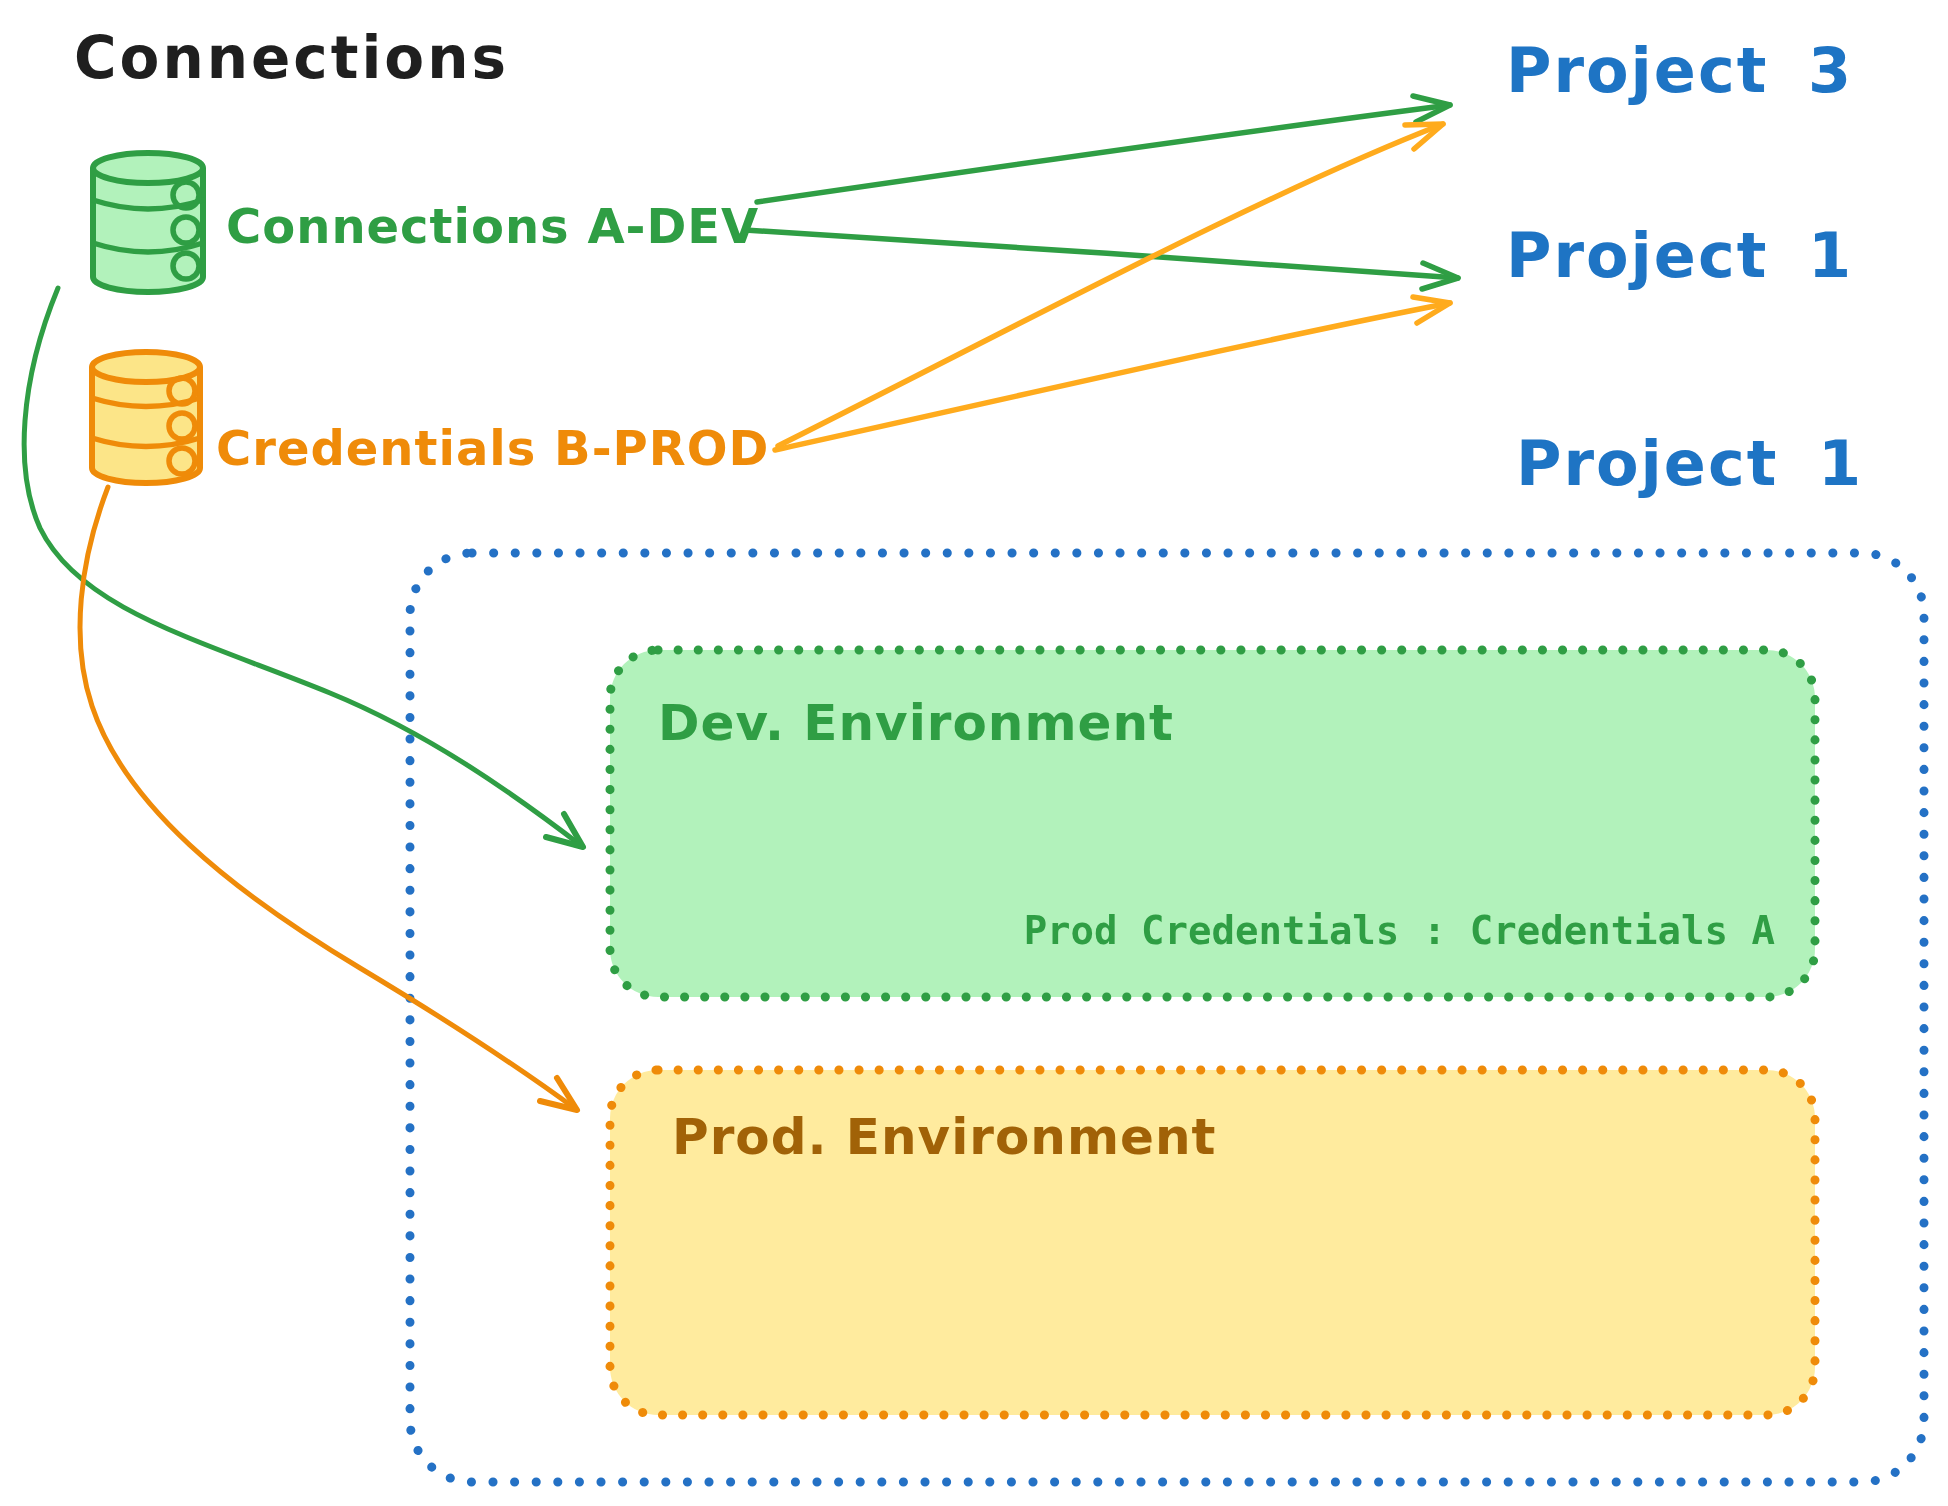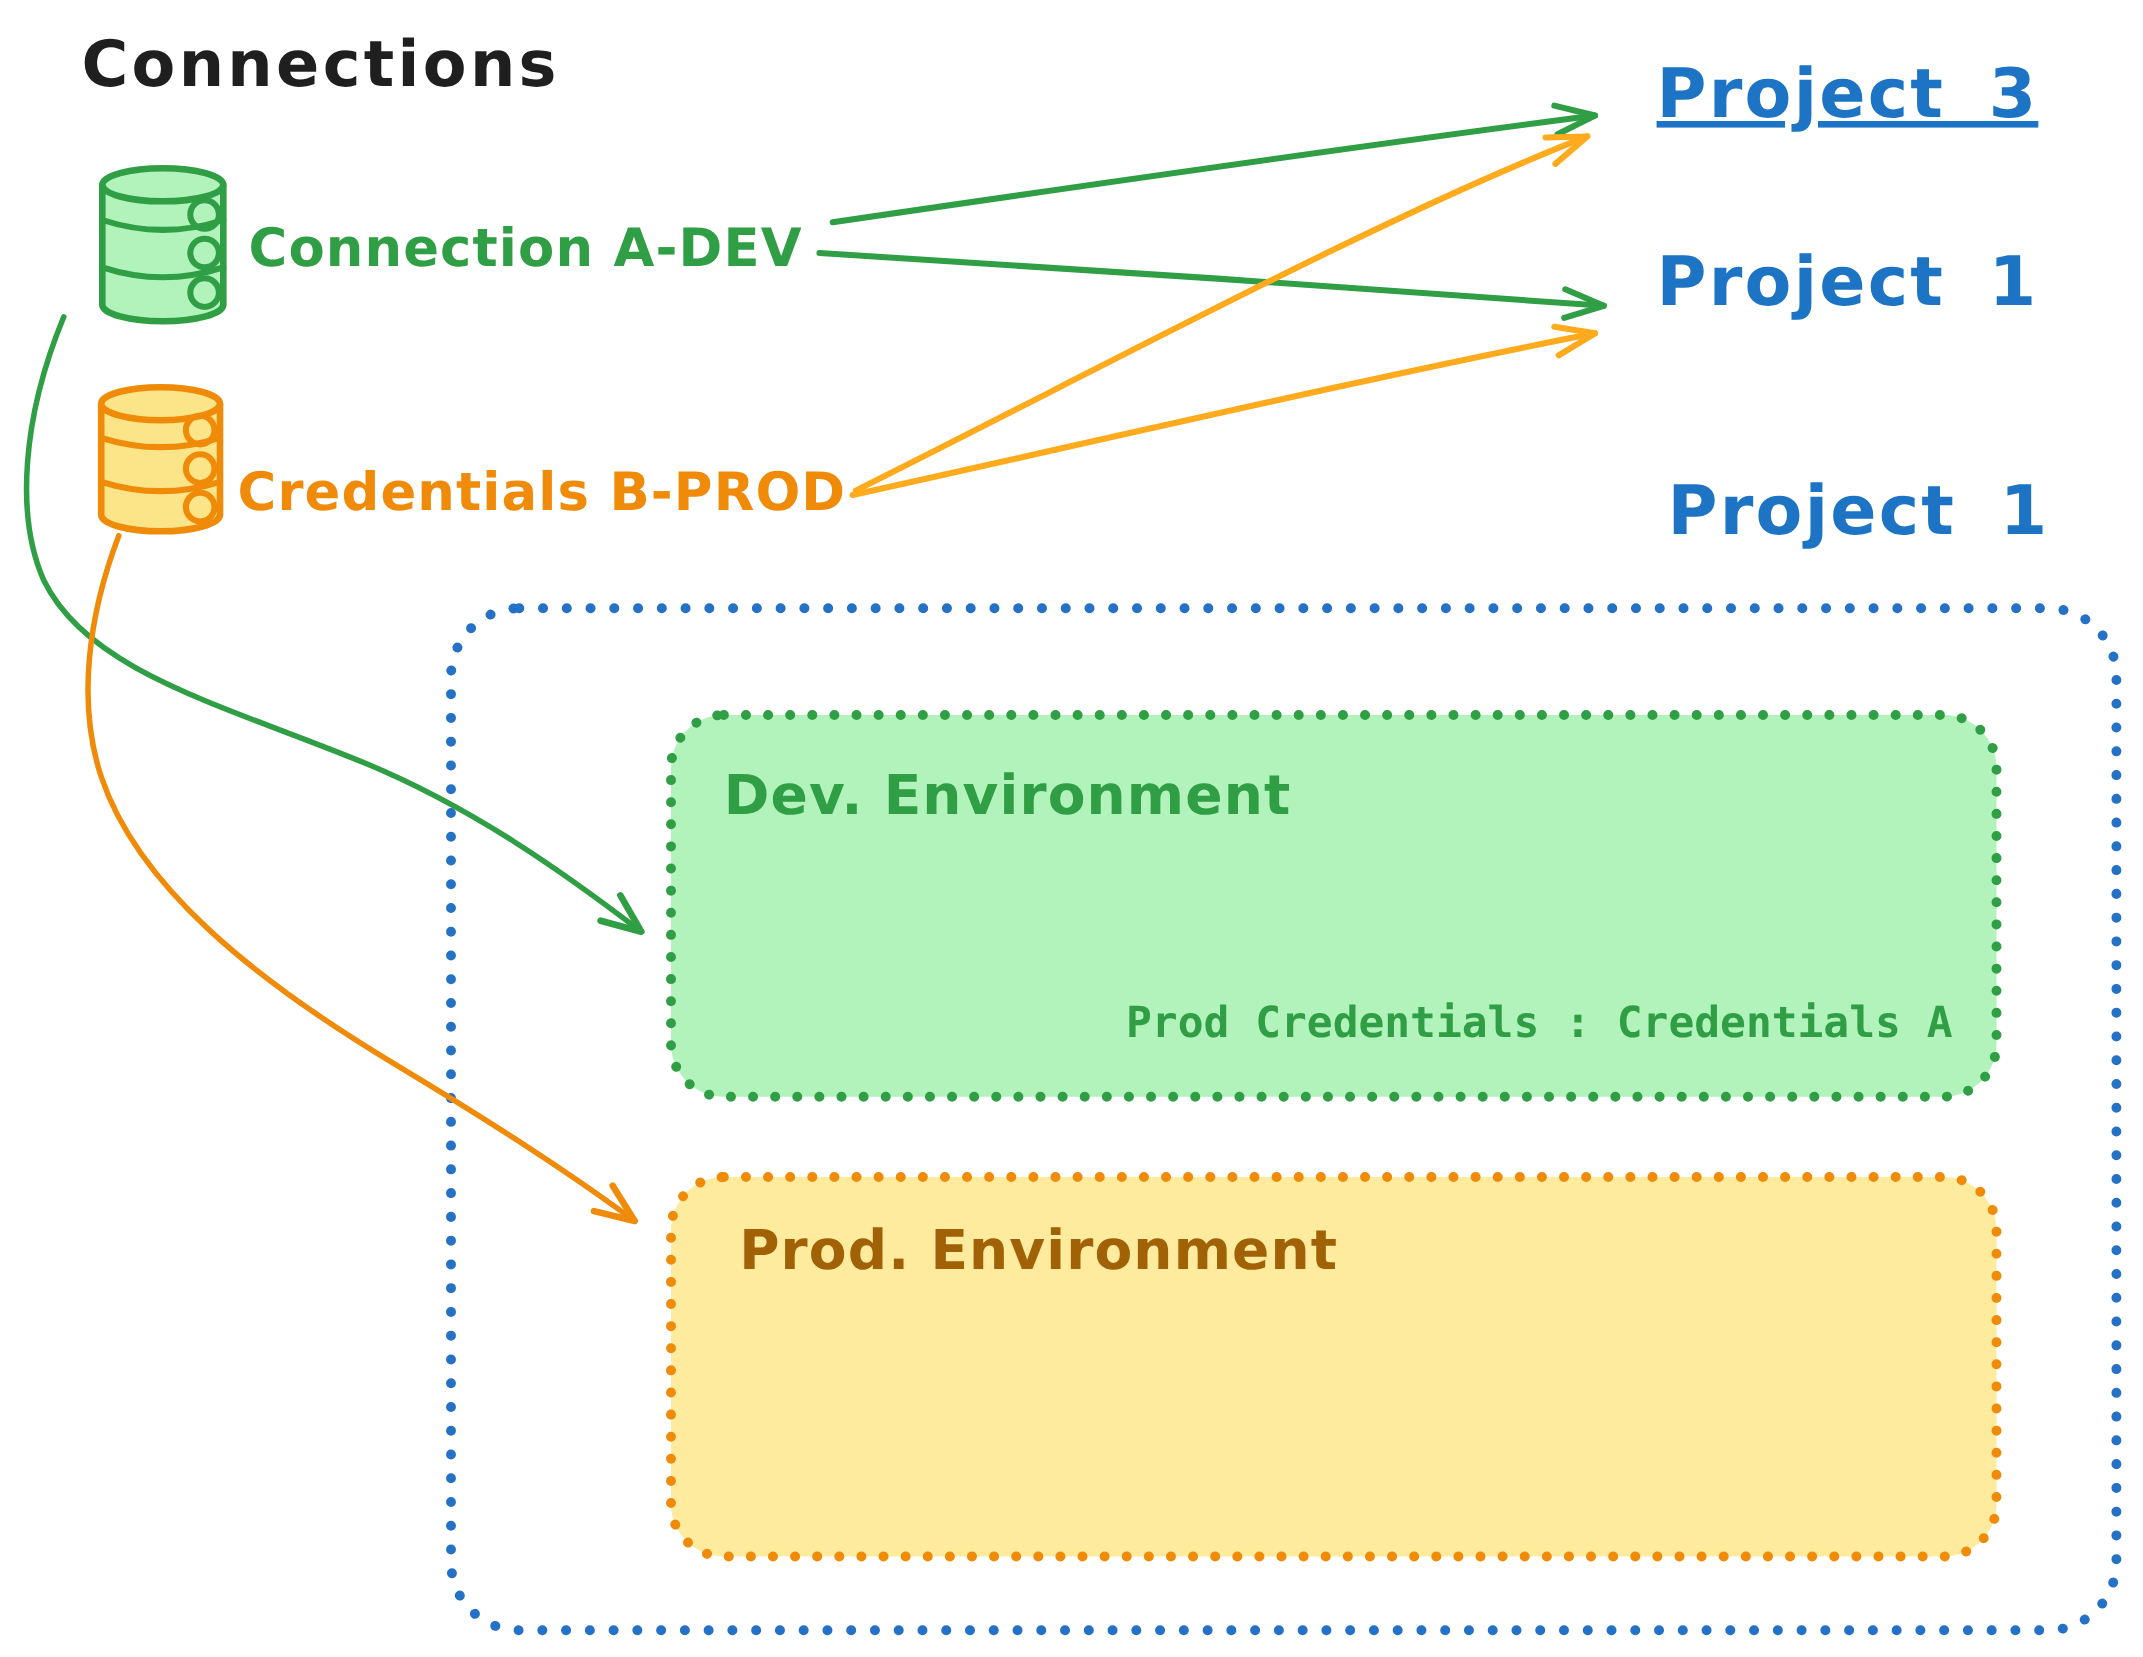--- a/index.html
+++ b/index.html
@@ -10,21 +10,21 @@
     overflow:hidden;
     font-family:"DejaVu Sans","Liberation Sans",sans-serif;
   }
   .layer{position:absolute;left:0;top:0;}
   .label{position:absolute;white-space:nowrap;font-weight:700;}
   .diagram-title{left:74px;top:24px;font-size:58px;letter-spacing:3px;color:#1f1f1f;}
   .conn-label{font-size:48px;letter-spacing:1px;}
   .conn-a{left:226px;top:198px;color:#2f9e44;}
   .conn-b{left:216px;top:420px;color:#ef8b09;}
   .project-label{font-size:62px;letter-spacing:2px;word-spacing:16px;color:#1e74c4;}
-  .p3{left:1506px;top:48px;text-decoration:underline;}
+  .p3{left:1506px;top:34px;}
   .p2{left:1506px;top:219px;}
   .p1{left:1516px;top:427px;}
   .env-title{font-size:50px;letter-spacing:1px;}
   .dev-title{left:658px;top:694px;color:#2f9e44;}
   .prod-title{left:672px;top:1108px;color:#a16207;}
   .cred{
     position:absolute;left:610px;width:1165px;
     text-align:right;font-weight:700;
     font-family:"DejaVu Sans Mono","Liberation Mono",monospace;
     font-size:39px;
@@ -85,21 +85,21 @@
       <path d="M 92 398 Q 146 415 200 398" fill="none" stroke="#ef8b09" stroke-width="5.5" stroke-linecap="round"></path>
       <path d="M 92 438 Q 146 455 200 438" fill="none" stroke="#ef8b09" stroke-width="5.5" stroke-linecap="round"></path>
       <circle cx="182" cy="391" r="13" fill="none" stroke="#ef8b09" stroke-width="5.5"></circle>
       <circle cx="182" cy="426" r="13" fill="none" stroke="#ef8b09" stroke-width="5.5"></circle>
       <circle cx="182" cy="461" r="13" fill="none" stroke="#ef8b09" stroke-width="5.5"></circle>
     </g>
   </svg>
 
   <div class="label diagram-title">Connections</div>
 
-  <div class="label conn-label conn-a">Connection A-DEV</div>
+  <div class="label conn-label conn-a">Connections A-DEV</div>
 
   <div class="label conn-label conn-b">Credentials B-PROD</div>
 
   <div class="label project-label p3">Project 3</div>
 
   <div class="label project-label p2">Project 1</div>
 
   <div class="label project-label p1">Project 1</div>
 
   <div class="label env-title dev-title">Dev. Environment</div>

